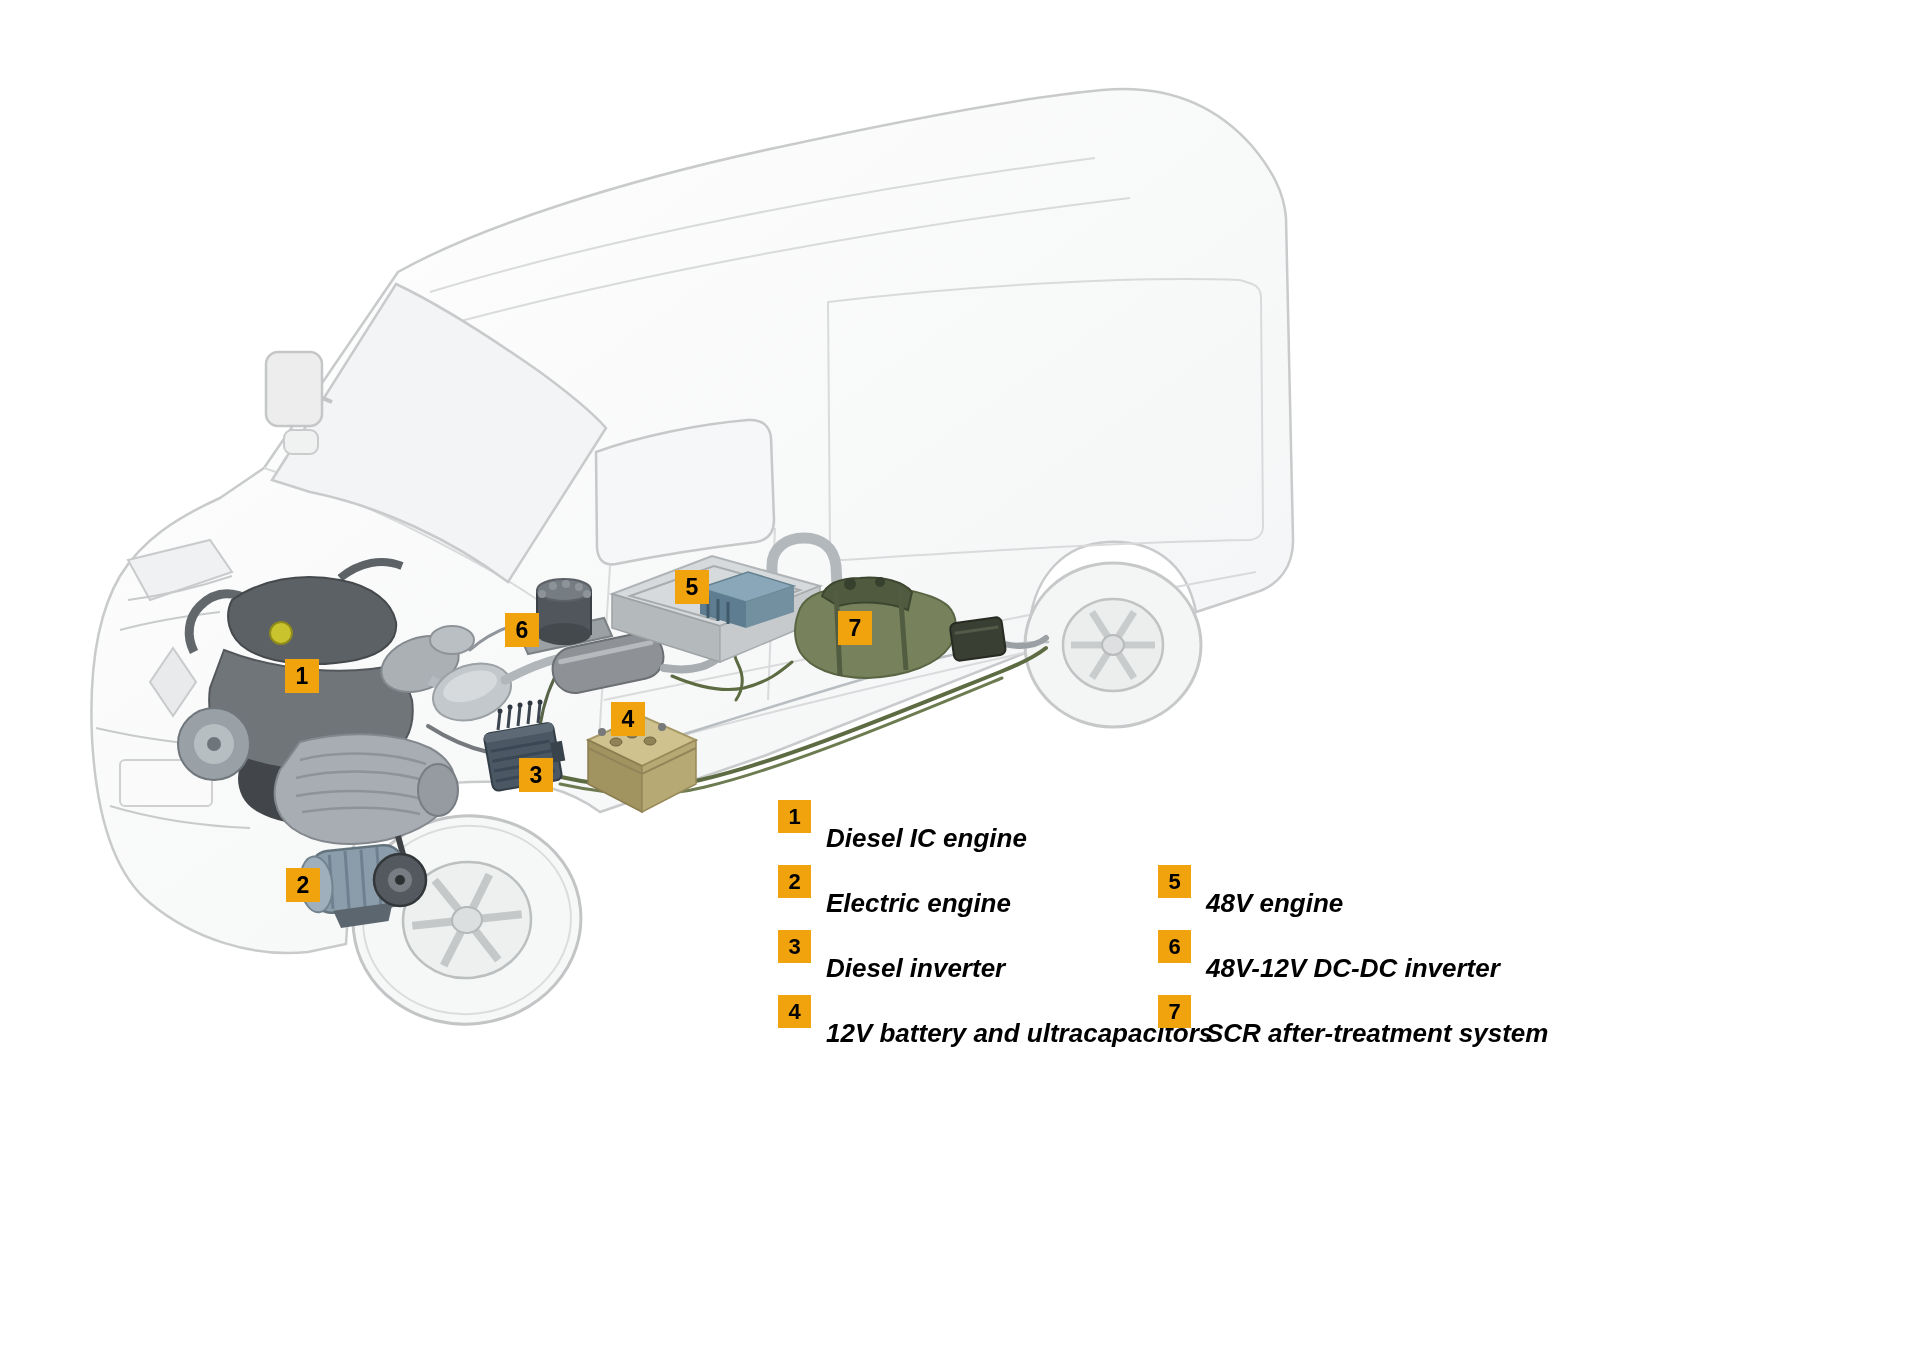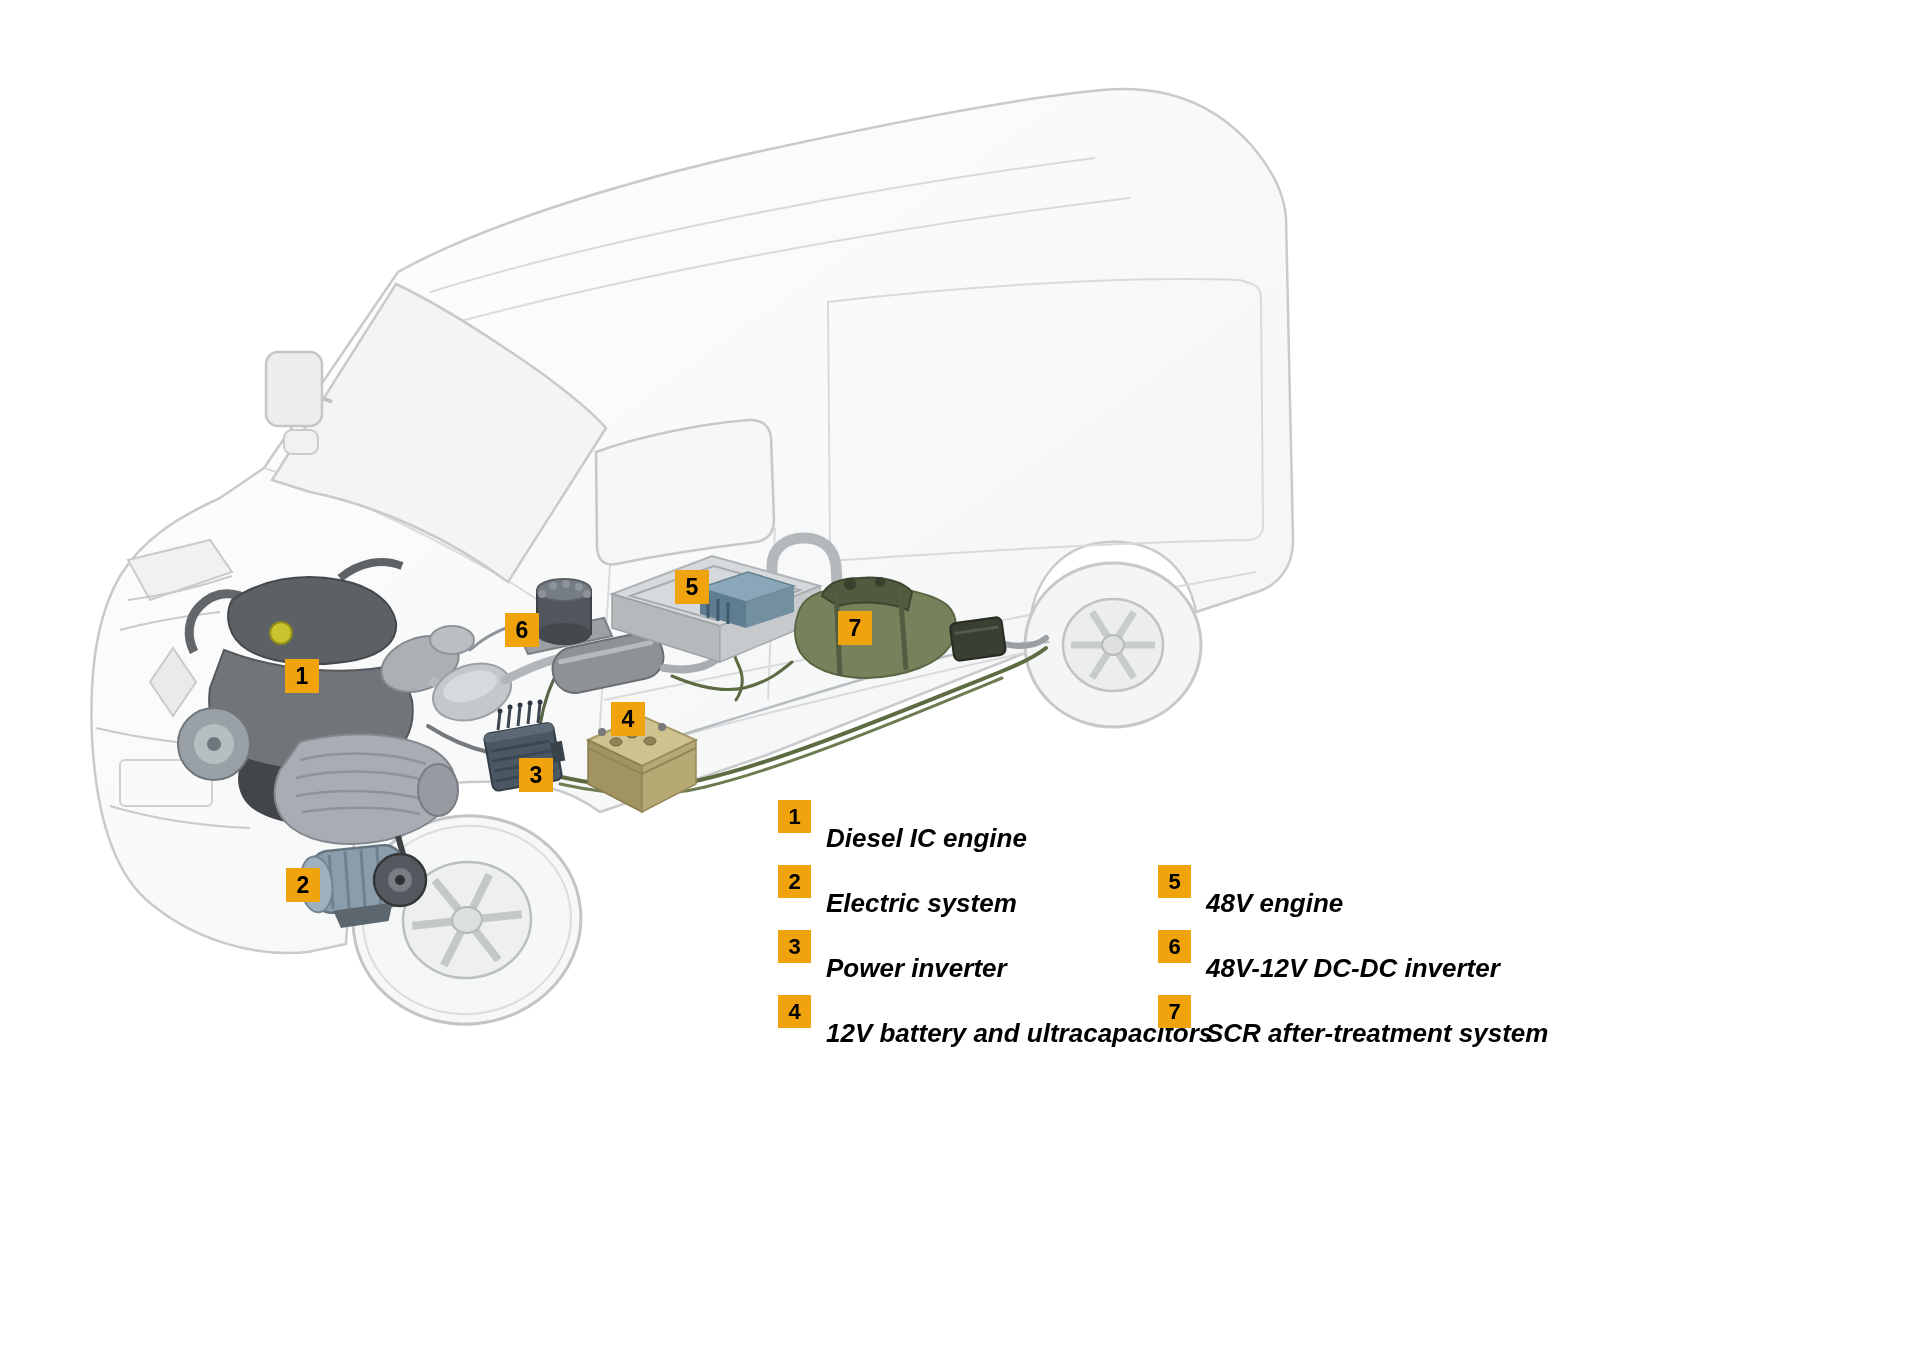--- a/index.html
+++ b/index.html
@@ -298,25 +298,25 @@
   <div class="marker" style="left:505px;top:613px">6</div>
   <div class="marker" style="left:838px;top:611px">7</div>
 
   <div class="legend" style="left:778px;top:800px">
     <div class="legend-row">
       <span class="badge">1</span>
       <span class="legend-label">Diesel IC engine</span>
     </div>
     <div class="legend-row">
       <span class="badge">2</span>
-      <span class="legend-label">Electric  system</span>
+      <span class="legend-label">Electric  engine</span>
     </div>
     <div class="legend-row">
       <span class="badge">3</span>
-      <span class="legend-label">Power inverter</span>
+      <span class="legend-label">Diesel inverter</span>
     </div>
     <div class="legend-row">
       <span class="badge">4</span>
       <span class="legend-label">12V battery and ultracapacitors</span>
     </div>
   </div>
 
   <div class="legend" style="left:1158px;top:865px">
     <div class="legend-row">
       <span class="badge">5</span>

